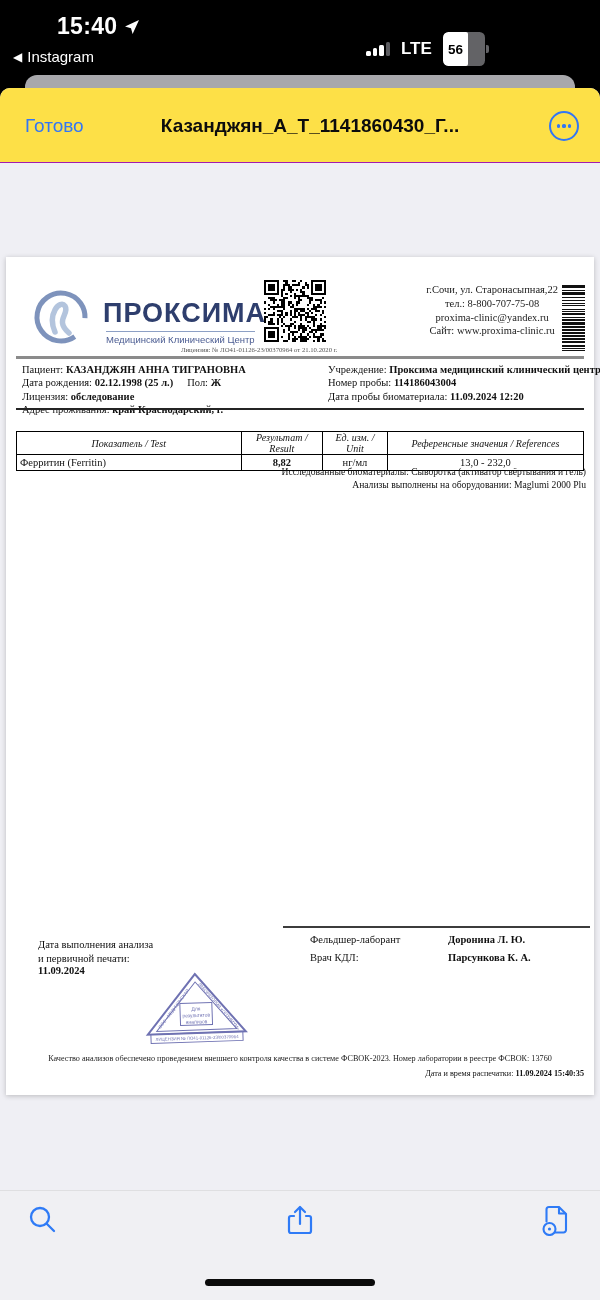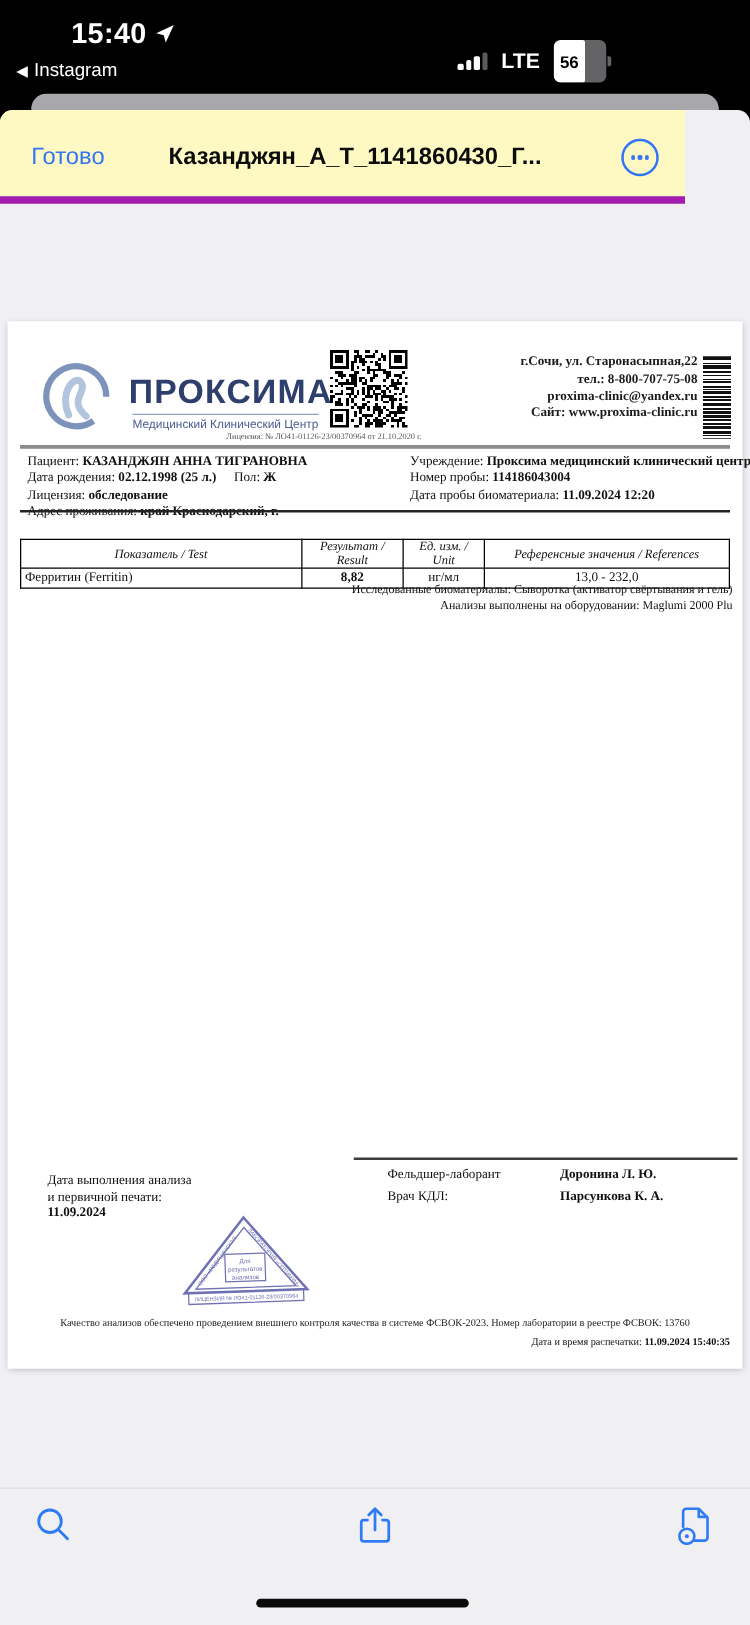--- a/index.html
+++ b/index.html
@@ -22,33 +22,33 @@
   #battery { position:relative; width:42px; height:34px; border-radius:5.5px; background:#636366; overflow:hidden; }
   #battery .fill { position:absolute; left:0; top:0; bottom:0; width:60%; background:#fff; border-radius:5px 2px 2px 5px; }
   #battery .pct { position:absolute; left:0; top:0; width:60%; height:100%; display:flex; align-items:center; justify-content:center; color:#000; font-size:13.5px; font-weight:700; }
   #battery-nub { width:2.5px; height:8px; border-radius:0 2px 2px 0; background:#636366; margin-left:1.5px; }
 
   
   #sheet-behind { left:25px; top:75px; width:550px; height:26px; background:#a8a8ac; border-radius:12px 12px 0 0; }
   #sheet { left:0; top:88px; width:600px; height:1212px; background:#efeff4; border-radius:10px 10px 0 0; overflow:hidden; }
 
   
-  #navbar { left:0; top:0; width:548px; height:75px; background:#fef9c3; border-bottom:6px solid #a21caf; }
+  #navbar { left:0; top:0; width:600px; height:75px; background:#fde047; border-bottom:1px solid #a21caf; }
   #done-btn { left:25px; top:0; height:75px; display:flex; align-items:center; font-size:19px; color:#3276f5; }
   #nav-title { left:90px; right:70px; top:0; height:75px; display:flex; align-items:center; justify-content:center; font-size:19px; font-weight:700; color:#0c0c0d; white-space:nowrap; overflow:hidden; }
   #more-btn { right:21px; top:23px; width:30px; height:30px; border:2px solid #3276f5; border-radius:50%; display:flex; align-items:center; justify-content:center; gap:2.5px; }
   #more-btn i { width:3.2px; height:3.2px; border-radius:50%; background:#3276f5; }
 
   
   #page { left:6px; top:169px; width:588px; height:838px; background:#fff; box-shadow:0 1px 5px rgba(0,0,0,.22); font-family:"Liberation Serif","DejaVu Serif",serif; color:#111; }
   #wordmark { left:97px; top:41px; font-family:"Liberation Sans",sans-serif; font-size:27px; font-weight:800; letter-spacing:1px; color:#2e3e6d; }
   #brand-tagline { left:100px; top:74px; font-family:"Liberation Sans",sans-serif; font-size:9.5px; color:#4b5c92; border-top:1px solid #8da0c5; padding-top:2px; }
   #license-line { left:175px; top:89px; font-size:6.7px; color:#555; }
   #qr { left:258px; top:23px; width:62px; height:62px; }
-  #contact { right:36px; top:26px; text-align:right; font-size:10.5px; line-height:13.8px; color:#1a1a1a;font-weight:bold; }
+  #contact { right:36px; top:26px; text-align:center; font-size:10.5px; line-height:13.8px; color:#1a1a1a; }
   #barcode { left:556px; top:28px; width:23px; height:66px; }
   #rule1 { left:10px; top:99px; width:568px; height:2.5px; background:#8b8b8b; }
 
   .doc-line { font-size:10.5px; line-height:13.4px; white-space:nowrap; }
   .doc-line b { font-weight:700; }
   #patient-left { left:16px; top:106px; }
   #patient-right { left:322px; top:106px; }
   .gap-left { margin-left:14px; }
 
   #rule2 { left:10px; top:151px; width:568px; height:2px; background:#242424; }

